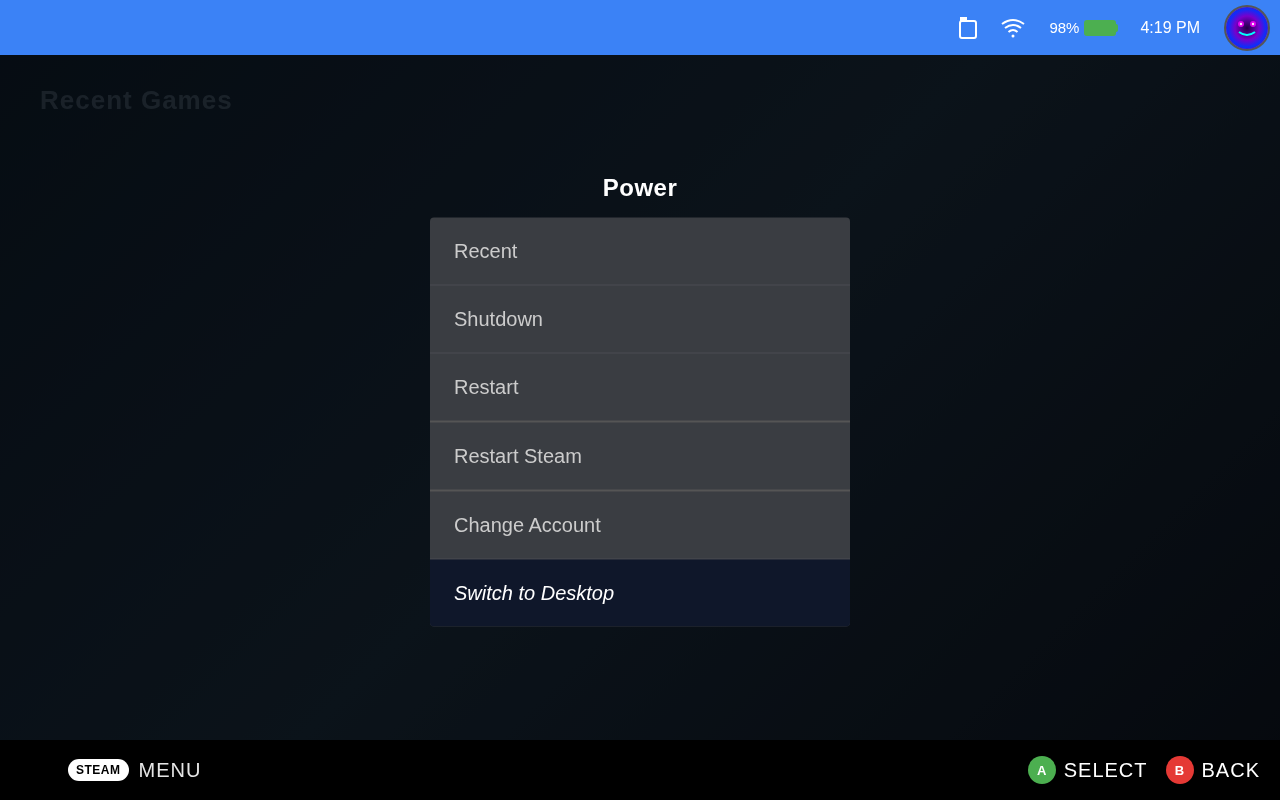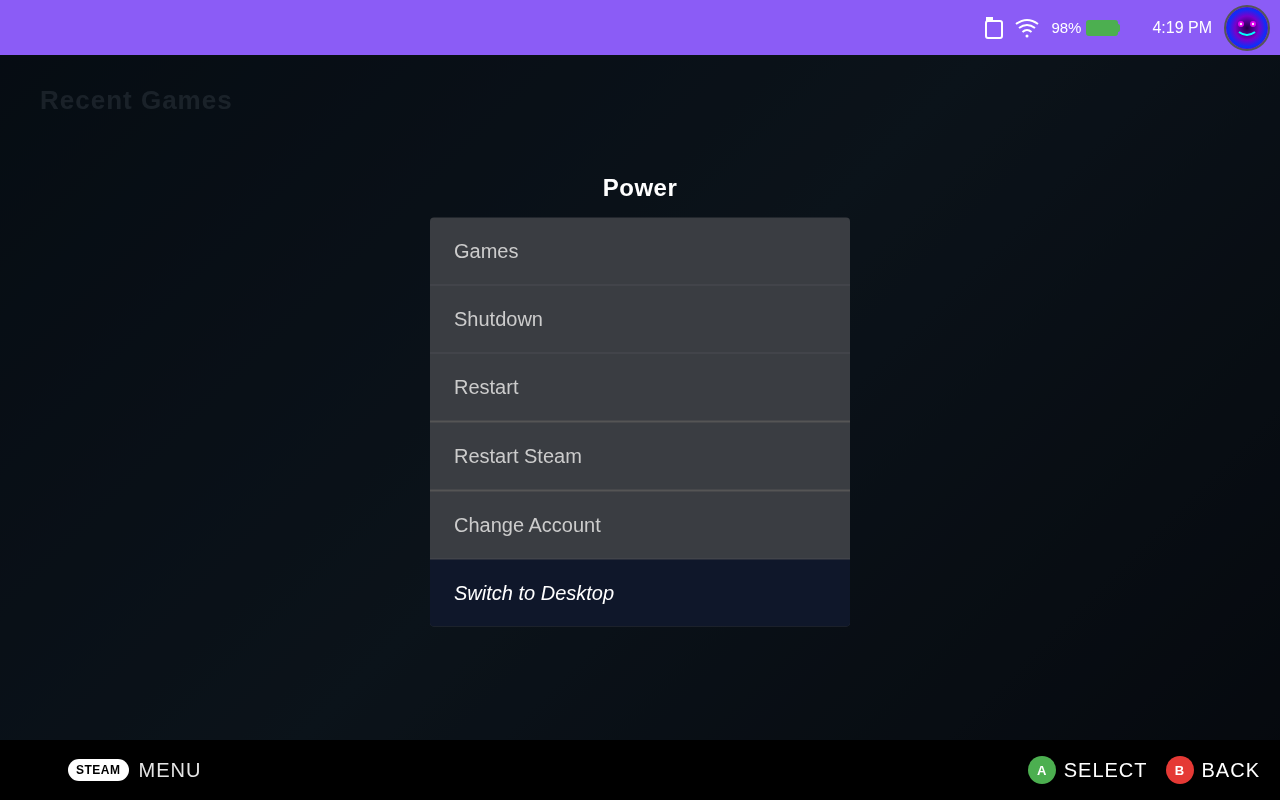--- a/index.html
+++ b/index.html
@@ -20,26 +20,26 @@
       background: linear-gradient(135deg, #0d1b2a 0%, #1a2a3a 50%, #0d1520 100%);
     }
 
     
     .status-bar {
       position: absolute;
       top: 0;
       left: 0;
       right: 0;
       height: 55px;
-      background: #8b5cf6;
+      background: #3b82f6;
       display: flex;
       align-items: center;
       justify-content: flex-end;
       padding: 0 10px;
-      gap: 12px;
+      gap: 24px;
       z-index: 10;
     }
 
     .status-icon {
       color: #fff;
       font-size: 14px;
       display: flex;
       align-items: center;
     }
 
@@ -52,21 +52,20 @@
     .battery-text {
       color: #fff;
       font-size: 15px;
       font-weight: 500;
     }
 
     .time-text {
       color: #fff;
       font-size: 16px;
       font-weight: 500;
-      margin-left: 22px;
     }
 
     .avatar-icon {
       width: 46px;
       height: 46px;
       border-radius: 50%;
       background: linear-gradient(135deg, #6a0dad, #00bfff, #ff69b4);
       display: flex;
       align-items: center;
       justify-content: center;
@@ -297,21 +296,21 @@
   </div>
 </div>
 
 <div class="dim-overlay"></div>
 
 <div class="power-dialog">
   <div class="power-title">Power</div>
   <div class="menu-container">
 
     <div class="menu-item">
-      <span>Games</span>
+      <span>Recent</span>
     </div>
 
     <div class="menu-item">
       <span>Shutdown</span>
     </div>
 
     <div class="menu-item" style="border-bottom: 2px solid #555;">
       <span>Restart</span>
     </div>
 

